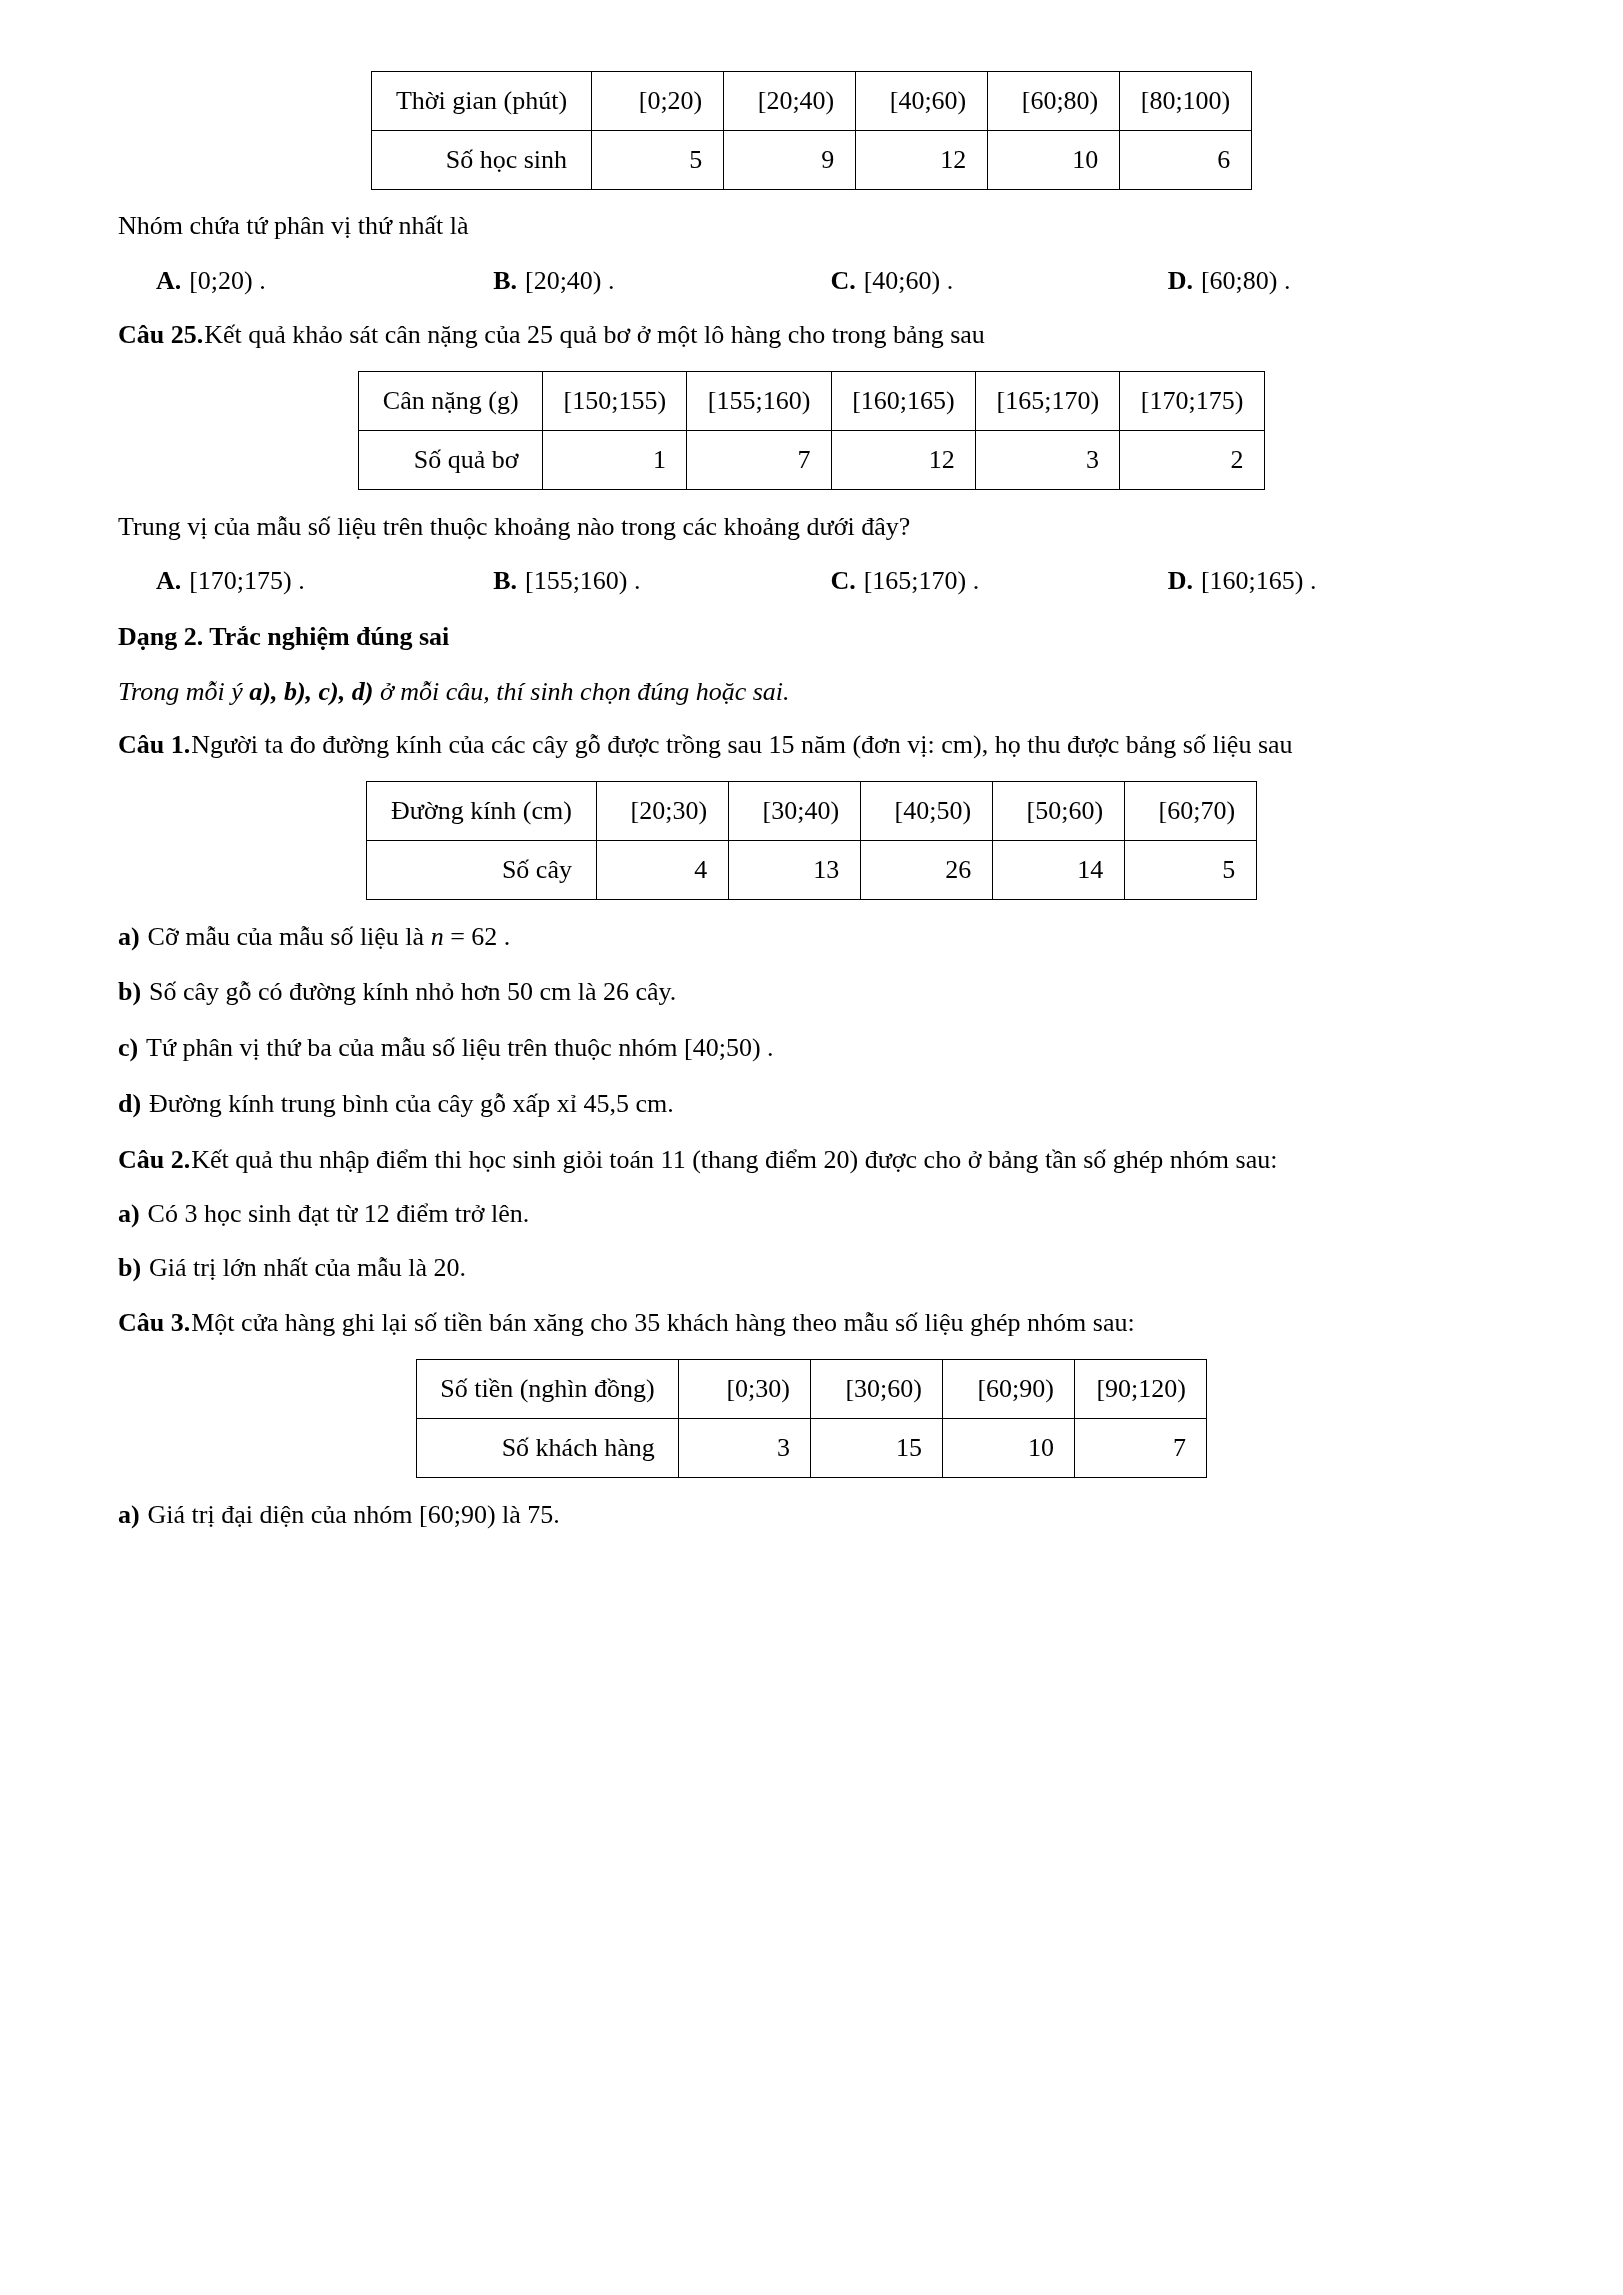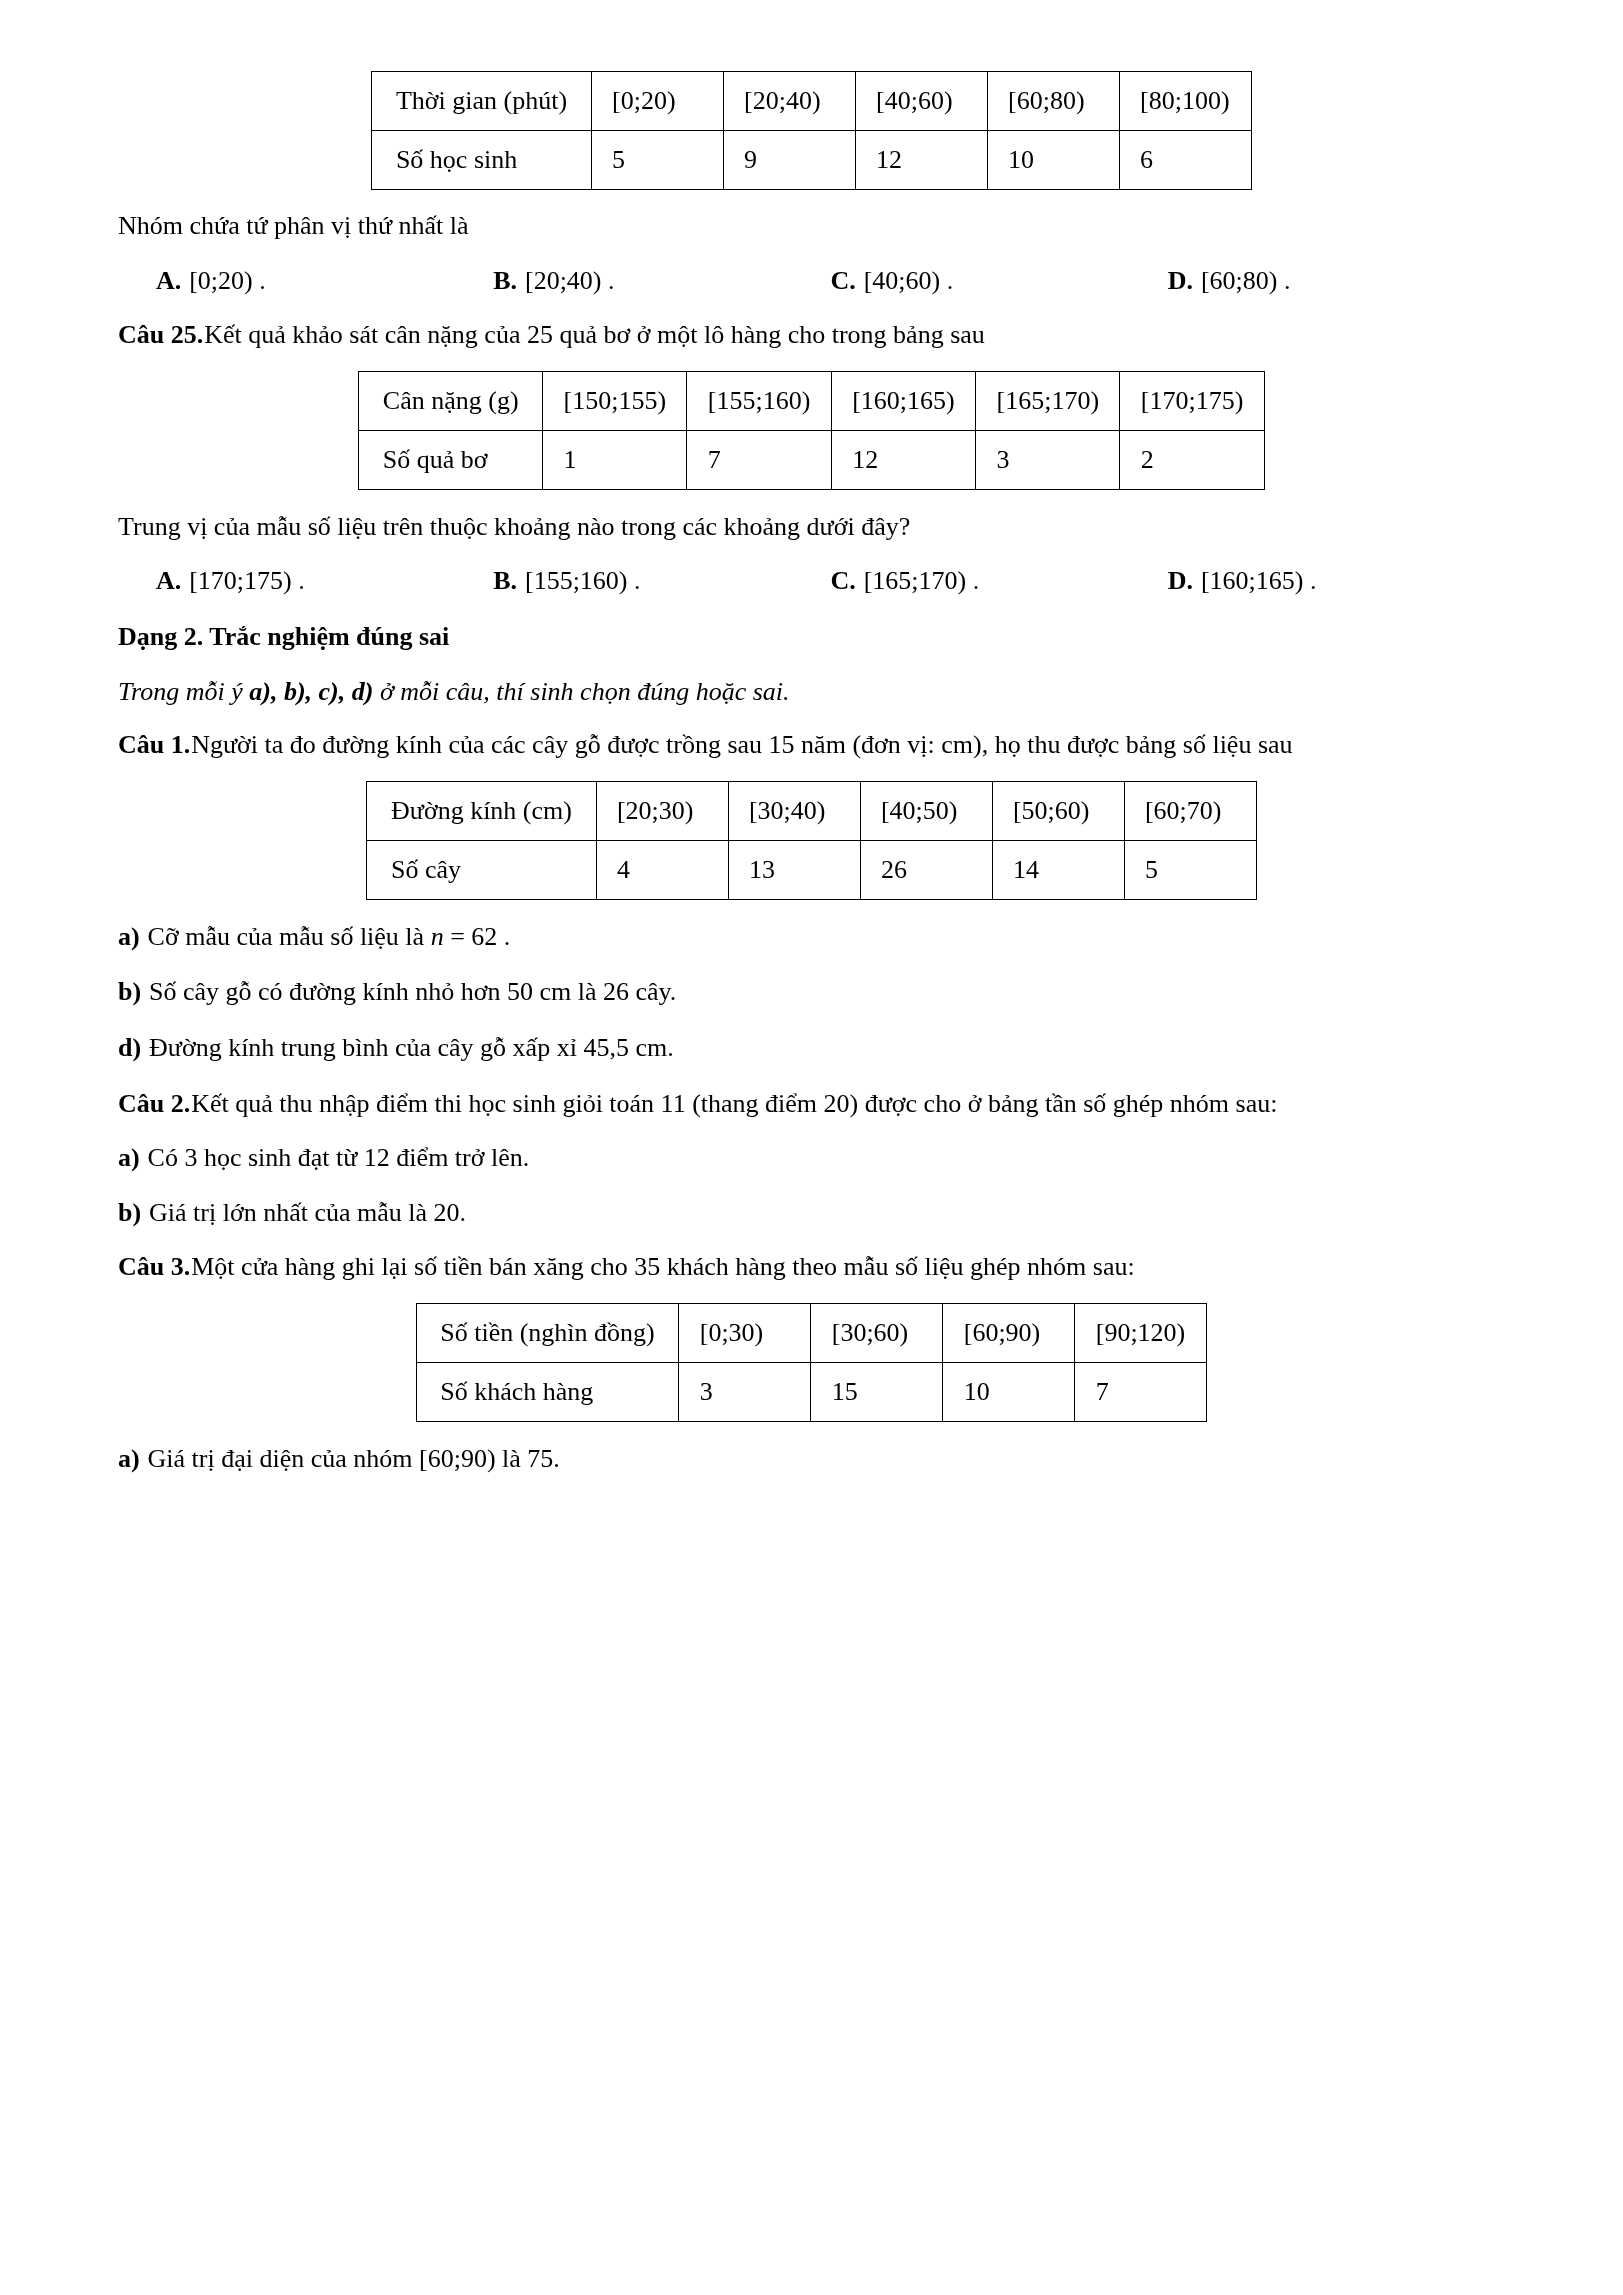--- a/index.html
+++ b/index.html
@@ -16,21 +16,21 @@
   p { line-height:1.6; }
   .para { margin:11px 0; text-align:justify; }
   .plain { margin:11px 0; }
   .qlabel { font-weight:bold; margin-right:1px; }
   .freq-table { border-collapse:collapse; margin:15.7px auto; text-align:center; }
   .freq-table td {
     border:1.6px solid #000000;
     padding:14px 20.4px;
     min-width:132px;
     white-space:nowrap;
-    text-align:left;
+    text-align:right;
   }
   .freq-table td.lbl { min-width:0; padding:14px 23.6px; }
   .options { display:flex; padding-left:38px; margin:12.6px 0; line-height:1.6; }
   .option { flex:1; }
   .option .letter { font-weight:bold; margin-right:7.9px; }
   .section-heading { font-weight:bold; margin:14px 0; line-height:1.6; }
   .note { font-style:italic; margin:11px 0; line-height:1.6; }
   .note .nbold { font-weight:bold; }
   .item { margin:12.6px 0; line-height:1.6; }
   .item .ilabel { font-weight:bold; margin-right:7.9px; }
@@ -126,20 +126,21 @@
       <td>13</td>
       <td>26</td>
       <td>14</td>
       <td>5</td>
     </tr>
   </tbody>
     </table>
 
   <p class="item"><span class="ilabel">a)</span><span>Cỡ mẫu của mẫu số liệu là </span><span class="math">n</span><sub><span class="math"></span></sub><span> = 62 .</span></p>
   <p class="item"><span class="ilabel">b)</span><span>Số cây gỗ có đường kính nhỏ hơn 50 cm là 26 cây.</span><span class="math"></span><sub><span class="math"></span></sub><span></span></p>
+  <p class="item"><span class="ilabel">c)</span><span>Tứ phân vị thứ ba của mẫu số liệu trên thuộc nhóm [40;50) .</span><span class="math"></span><sub><span class="math"></span></sub><span></span></p>
   <p class="item"><span class="ilabel">d)</span><span>Đường kính trung bình của cây gỗ xấp xỉ 45,5 cm.</span><span class="math"></span><sub><span class="math"></span></sub><span></span></p>
 
   <p class="para"><span class="qlabel">Câu 2.</span><span>Kết quả thu nhập điểm thi học sinh giỏi toán 11 (thang điểm 20) được cho ở bảng tần số ghép nhóm sau:</span></p>
 
 
   <p class="item"><span class="ilabel">a)</span><span>Có 3 học sinh đạt từ 12 điểm trở lên.</span></p>
   <p class="item"><span class="ilabel">b)</span><span>Giá trị lớn nhất của mẫu là 20.</span></p>
 
   <p class="para"><span class="qlabel">Câu 3.</span><span>Một cửa hàng ghi lại số tiền bán xăng cho 35 khách hàng theo mẫu số liệu ghép nhóm sau:</span></p>
 

